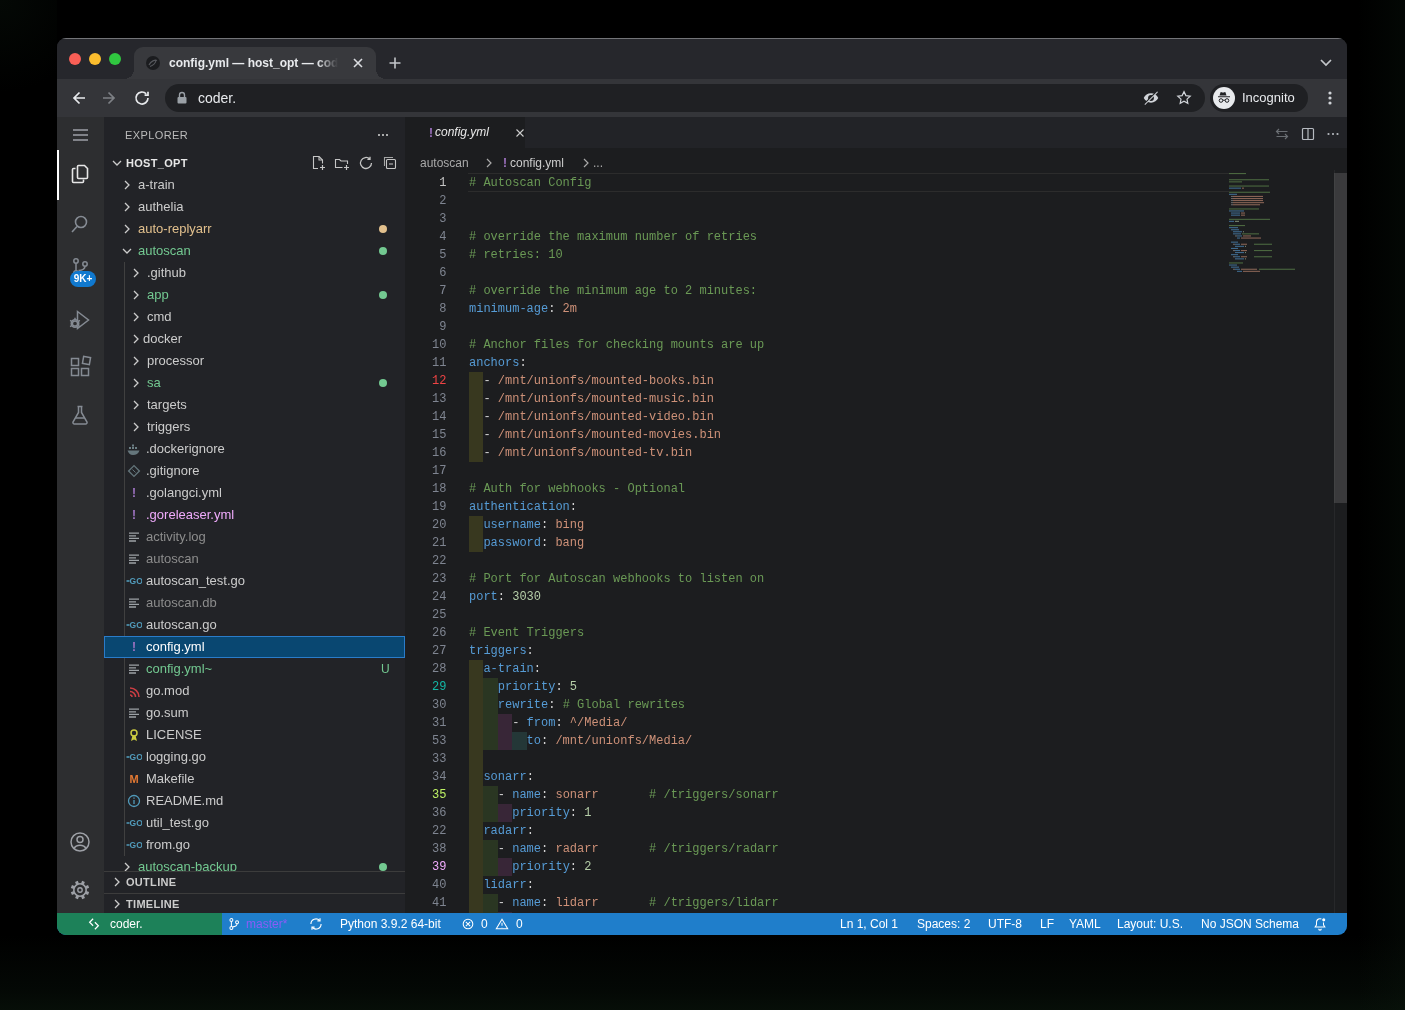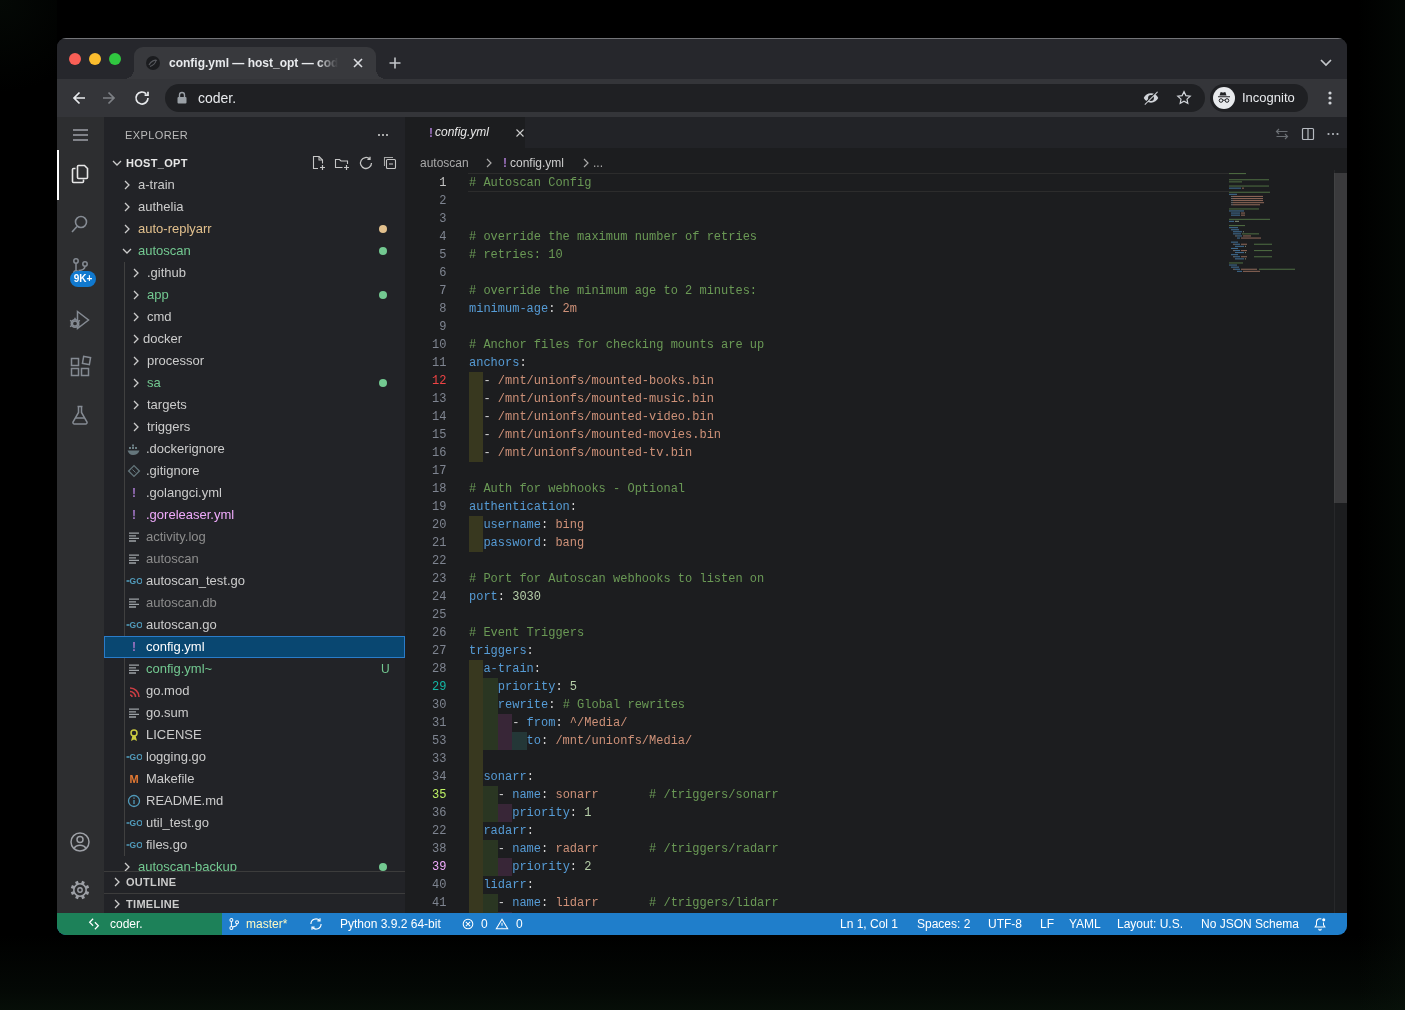--- a/index.html
+++ b/index.html
@@ -431,21 +431,21 @@
     <div style="position:absolute;left:89px;top:752px;height:22px;font:13px/22px 'Liberation Sans';color:#cccccc;white-space:nowrap">README.md</div>
 <svg style="position:absolute;left:69px;top:777px;width:16px;height:16px;" viewBox="0 0 16 16">
       <path d="M0.5 8h3" stroke="#519aba" stroke-width="1.6" fill="none"></path>
       <text x="3.6" y="11.3" font-family="Liberation Sans" font-size="8.5" font-weight="bold" fill="#519aba">GO</text>
     </svg>
     <div style="position:absolute;left:89px;top:774px;height:22px;font:13px/22px 'Liberation Sans';color:#cccccc;white-space:nowrap">util_test.go</div>
 <svg style="position:absolute;left:69px;top:799px;width:16px;height:16px;" viewBox="0 0 16 16">
       <path d="M0.5 8h3" stroke="#519aba" stroke-width="1.6" fill="none"></path>
       <text x="3.6" y="11.3" font-family="Liberation Sans" font-size="8.5" font-weight="bold" fill="#519aba">GO</text>
     </svg>
-    <div style="position:absolute;left:89px;top:796px;height:22px;font:13px/22px 'Liberation Sans';color:#cccccc;white-space:nowrap">files.go</div>
+    <div style="position:absolute;left:89px;top:796px;height:22px;font:13px/22px 'Liberation Sans';color:#cccccc;white-space:nowrap">from.go</div>
 <svg style="position:absolute;left:62px;top:821px" width="16" height="16" viewBox="0 0 16 16">
       <path d="M6 4 l4 4 l-4 4" stroke="#cccccc" stroke-width="1.3" fill="none"></path>
     </svg>
     <div style="position:absolute;left:81px;top:818px;height:22px;font:13px/22px 'Liberation Sans';color:#73c991;white-space:nowrap">autoscan-backup</div>
     <div style="position:absolute;left:322px;top:825px;width:8px;height:8px;border-radius:50%;background:#73c991"></div>
 
  <div class="abs" style="left:47px;top:833px;width:301px;height:22px;background:#222327;border-top:1px solid #3c3c3c;box-sizing:border-box"></div>
  <svg style="position:absolute;left:52px;top:836px" width="16" height="16" viewBox="0 0 16 16">
       <path d="M6 4 l4 4 l-4 4" stroke="#cccccc" stroke-width="1.3" fill="none"></path>
     </svg>
@@ -507,21 +507,21 @@
  <svg class="abs" style="left:30px;top:879px" width="14" height="14" viewBox="0 0 16 16" fill="none" stroke="#ffffff" stroke-width="1.4">
       <path d="M7 2L3 6l4 4M9 6l4 4-4 4"></path>
     </svg>
  <div class="abs" style="left:53px;top:875px;height:22px;line-height:22px;font-size:12px;color:#ffffff">coder.</div>
  <svg class="abs" style="left:170px;top:879px" width="14" height="14" viewBox="0 0 16 16" fill="none" stroke="#ffffff" stroke-width="1.2">
       <circle cx="5" cy="3.5" r="1.7"></circle>
       <circle cx="5" cy="12.5" r="1.7"></circle>
       <circle cx="11.5" cy="6" r="1.7"></circle>
       <path d="M5 5.2v5.6M11.5 7.7c0 2.3-3 3.3-5 3.6"></path>
     </svg>
- <div class="abs" style="left:189px;top:875px;height:22px;line-height:22px;font-size:12px;color:#fef9c3">master*</div>
+ <div class="abs" style="left:189px;top:875px;height:22px;line-height:22px;font-size:12px;color:#8b5cf6">master*</div>
  <svg class="abs" style="left:252px;top:879px" width="14" height="14" viewBox="0 0 16 16" fill="none" stroke="#ffffff" stroke-width="1.3">
       <path d="M13.8 8a5.8 5.8 0 0 1-10 4M2.2 8a5.8 5.8 0 0 1 10-4"></path>
       <path d="M12.6 1.5v3h-3M3.4 14.5v-3h3"></path>
     </svg>
  <div class="abs" style="left:283px;top:875px;height:22px;line-height:22px;font-size:12px;color:#ffffff">Python 3.9.2 64-bit</div>
  <svg class="abs" style="left:404px;top:879px" width="14" height="14" viewBox="0 0 16 16" fill="none" stroke="#ffffff" stroke-width="1.2">
       <circle cx="8" cy="8" r="5.5"></circle>
       <path d="M5.5 5.5l5 5M10.5 5.5l-5 5"></path>
     </svg>
  <div class="abs" style="left:424px;top:875px;height:22px;line-height:22px;font-size:12px;color:#ffffff">0</div>

